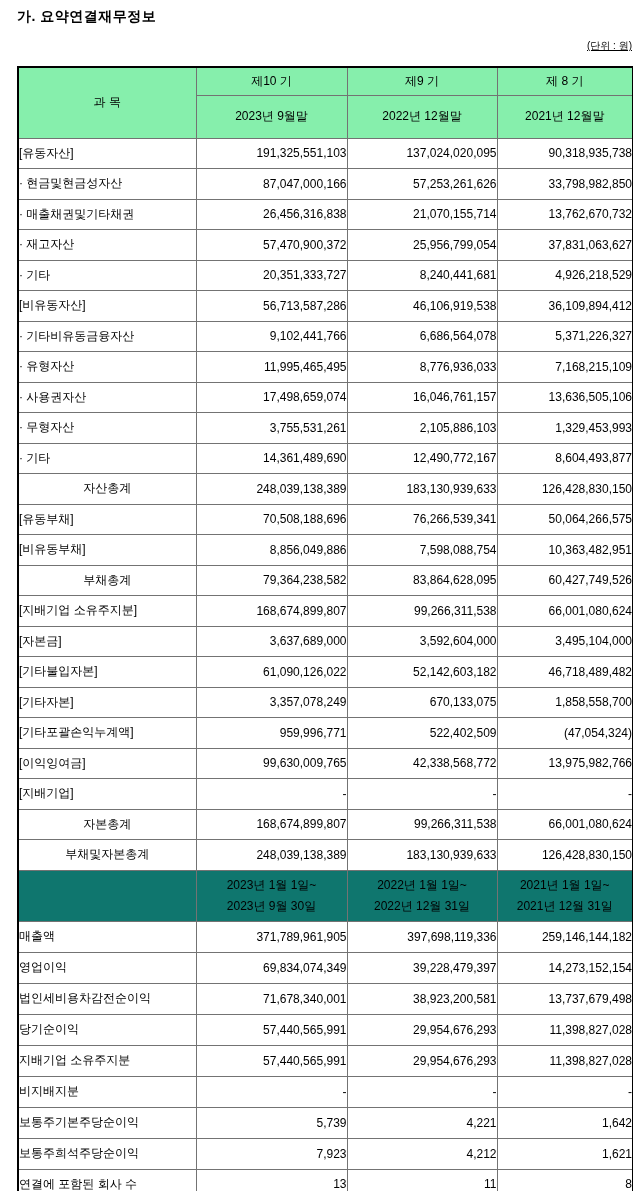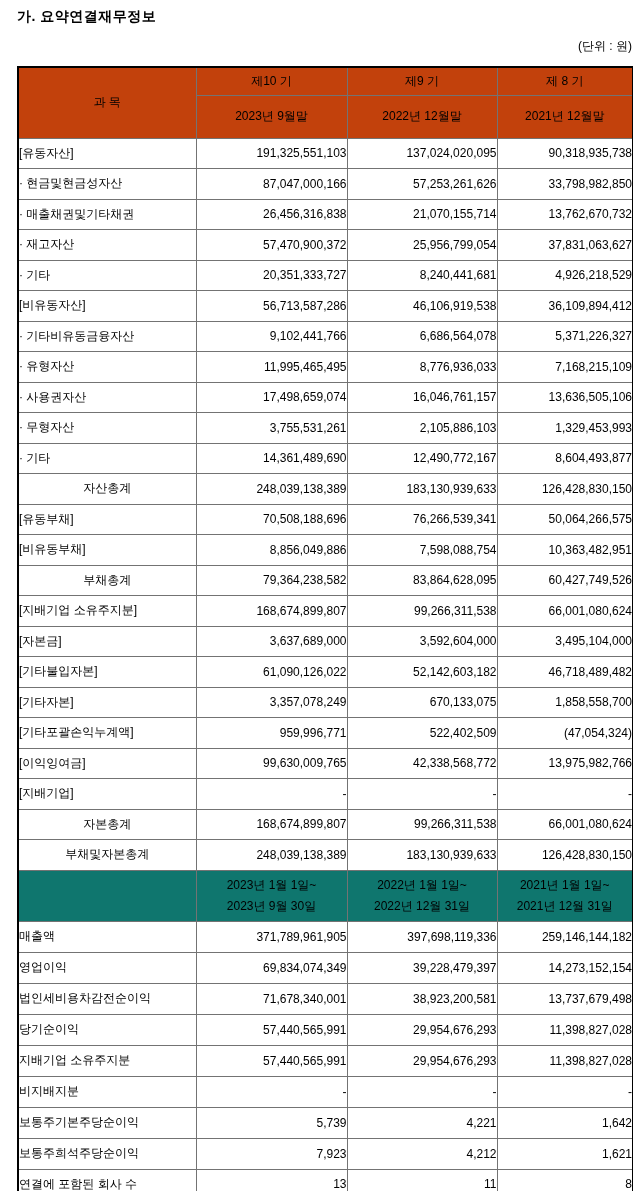--- a/index.html
+++ b/index.html
@@ -12,48 +12,49 @@
   }
   .page { padding: 8px 9px 0 17px; width: 633px; }
   .doc-title {
     font-size: 14px;
     font-weight: bold;
     line-height: 17px;
     letter-spacing: 0.5px;
   }
   .unit-label {
     margin-top: 14px;
-    font-size: 12px;
+    font-size: 10px;
     line-height: 14px;
     text-align: right;
     width: 615px;
+    text-decoration: underline;
   }
   table.fin {
     margin-top: 13px;
     border-collapse: collapse;
     table-layout: fixed;
     width: 615px;
     border: 2px solid #000;
   }
   table.fin th, table.fin td {
     border: 1px solid #737373;
     font-size: 12px;
     font-weight: normal;
     padding: 0;
     vertical-align: middle;
     white-space: nowrap;
     overflow: hidden;
   }
   thead th {
-    background: #c2410c;
+    background: #86efac;
     text-align: center;
   }
   thead tr.h1 { height: 28px; }
   thead tr.h2 { height: 43px; }
-  th.corner { white-space: pre; font-size: 12px; font-family: Liberation Serif, serif; }
+  th.corner { white-space: pre; font-size: 12px; }
   tbody tr.data-row { height: 30.5px; margin-top: 20px; }
   tbody.income tr.data-row { height: 31px; }
   td.label { text-align: left; padding-left: 5px; }
   td.label.center { text-align: center; padding-left: 0; }
   td.num { text-align: right; padding-right: 5px; }
   tr.period-row { height: 51px; }
   tr.period-row td {
     background: #0f766e;
     text-align: center;
     line-height: 21px;

